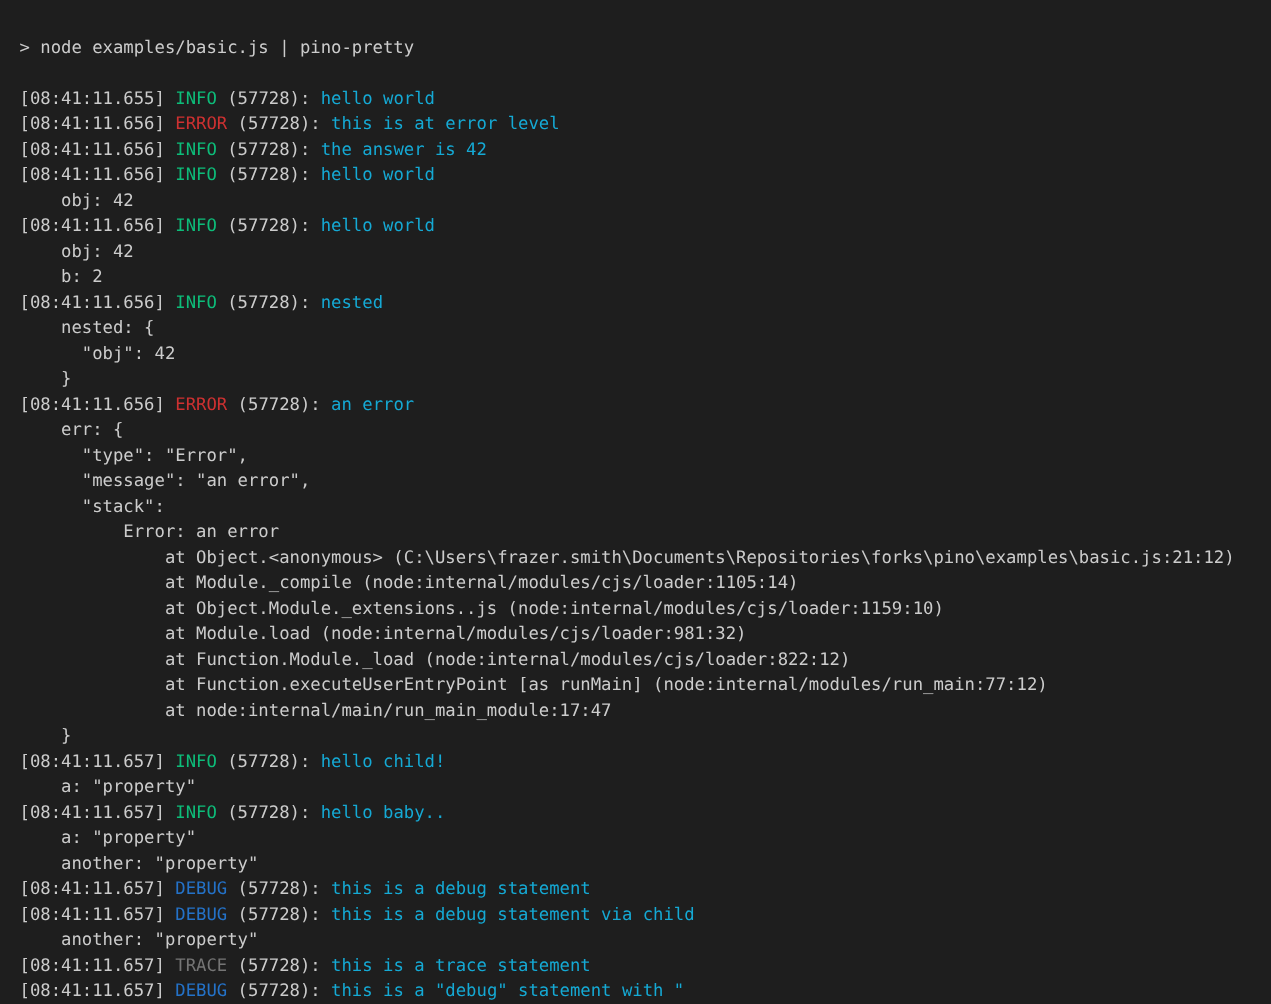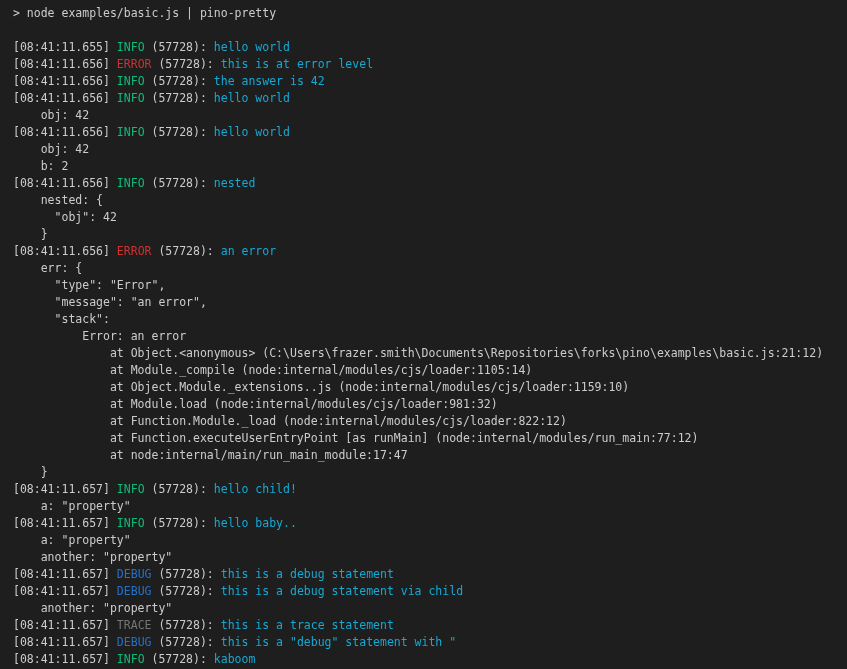--- a/index.html
+++ b/index.html
@@ -7,21 +7,21 @@
     padding: 0;
     width: 847px;
     height: 669px;
     overflow: hidden;
     background: #1e1e1e;
   }
   .terminal {
     box-sizing: border-box;
     width: 847px;
     height: 669px;
-    padding: 5px 0 0 13px;
+    padding: 23px 0 0 13px;
     font-family: "DejaVu Sans Mono", "Liberation Mono", monospace;
     font-size: 11.5px;
     line-height: 17px;
     white-space: pre;
     color: #cccccc;
     cursor: text;
   }
   .line {
     height: 17px;
     white-space: pre;

